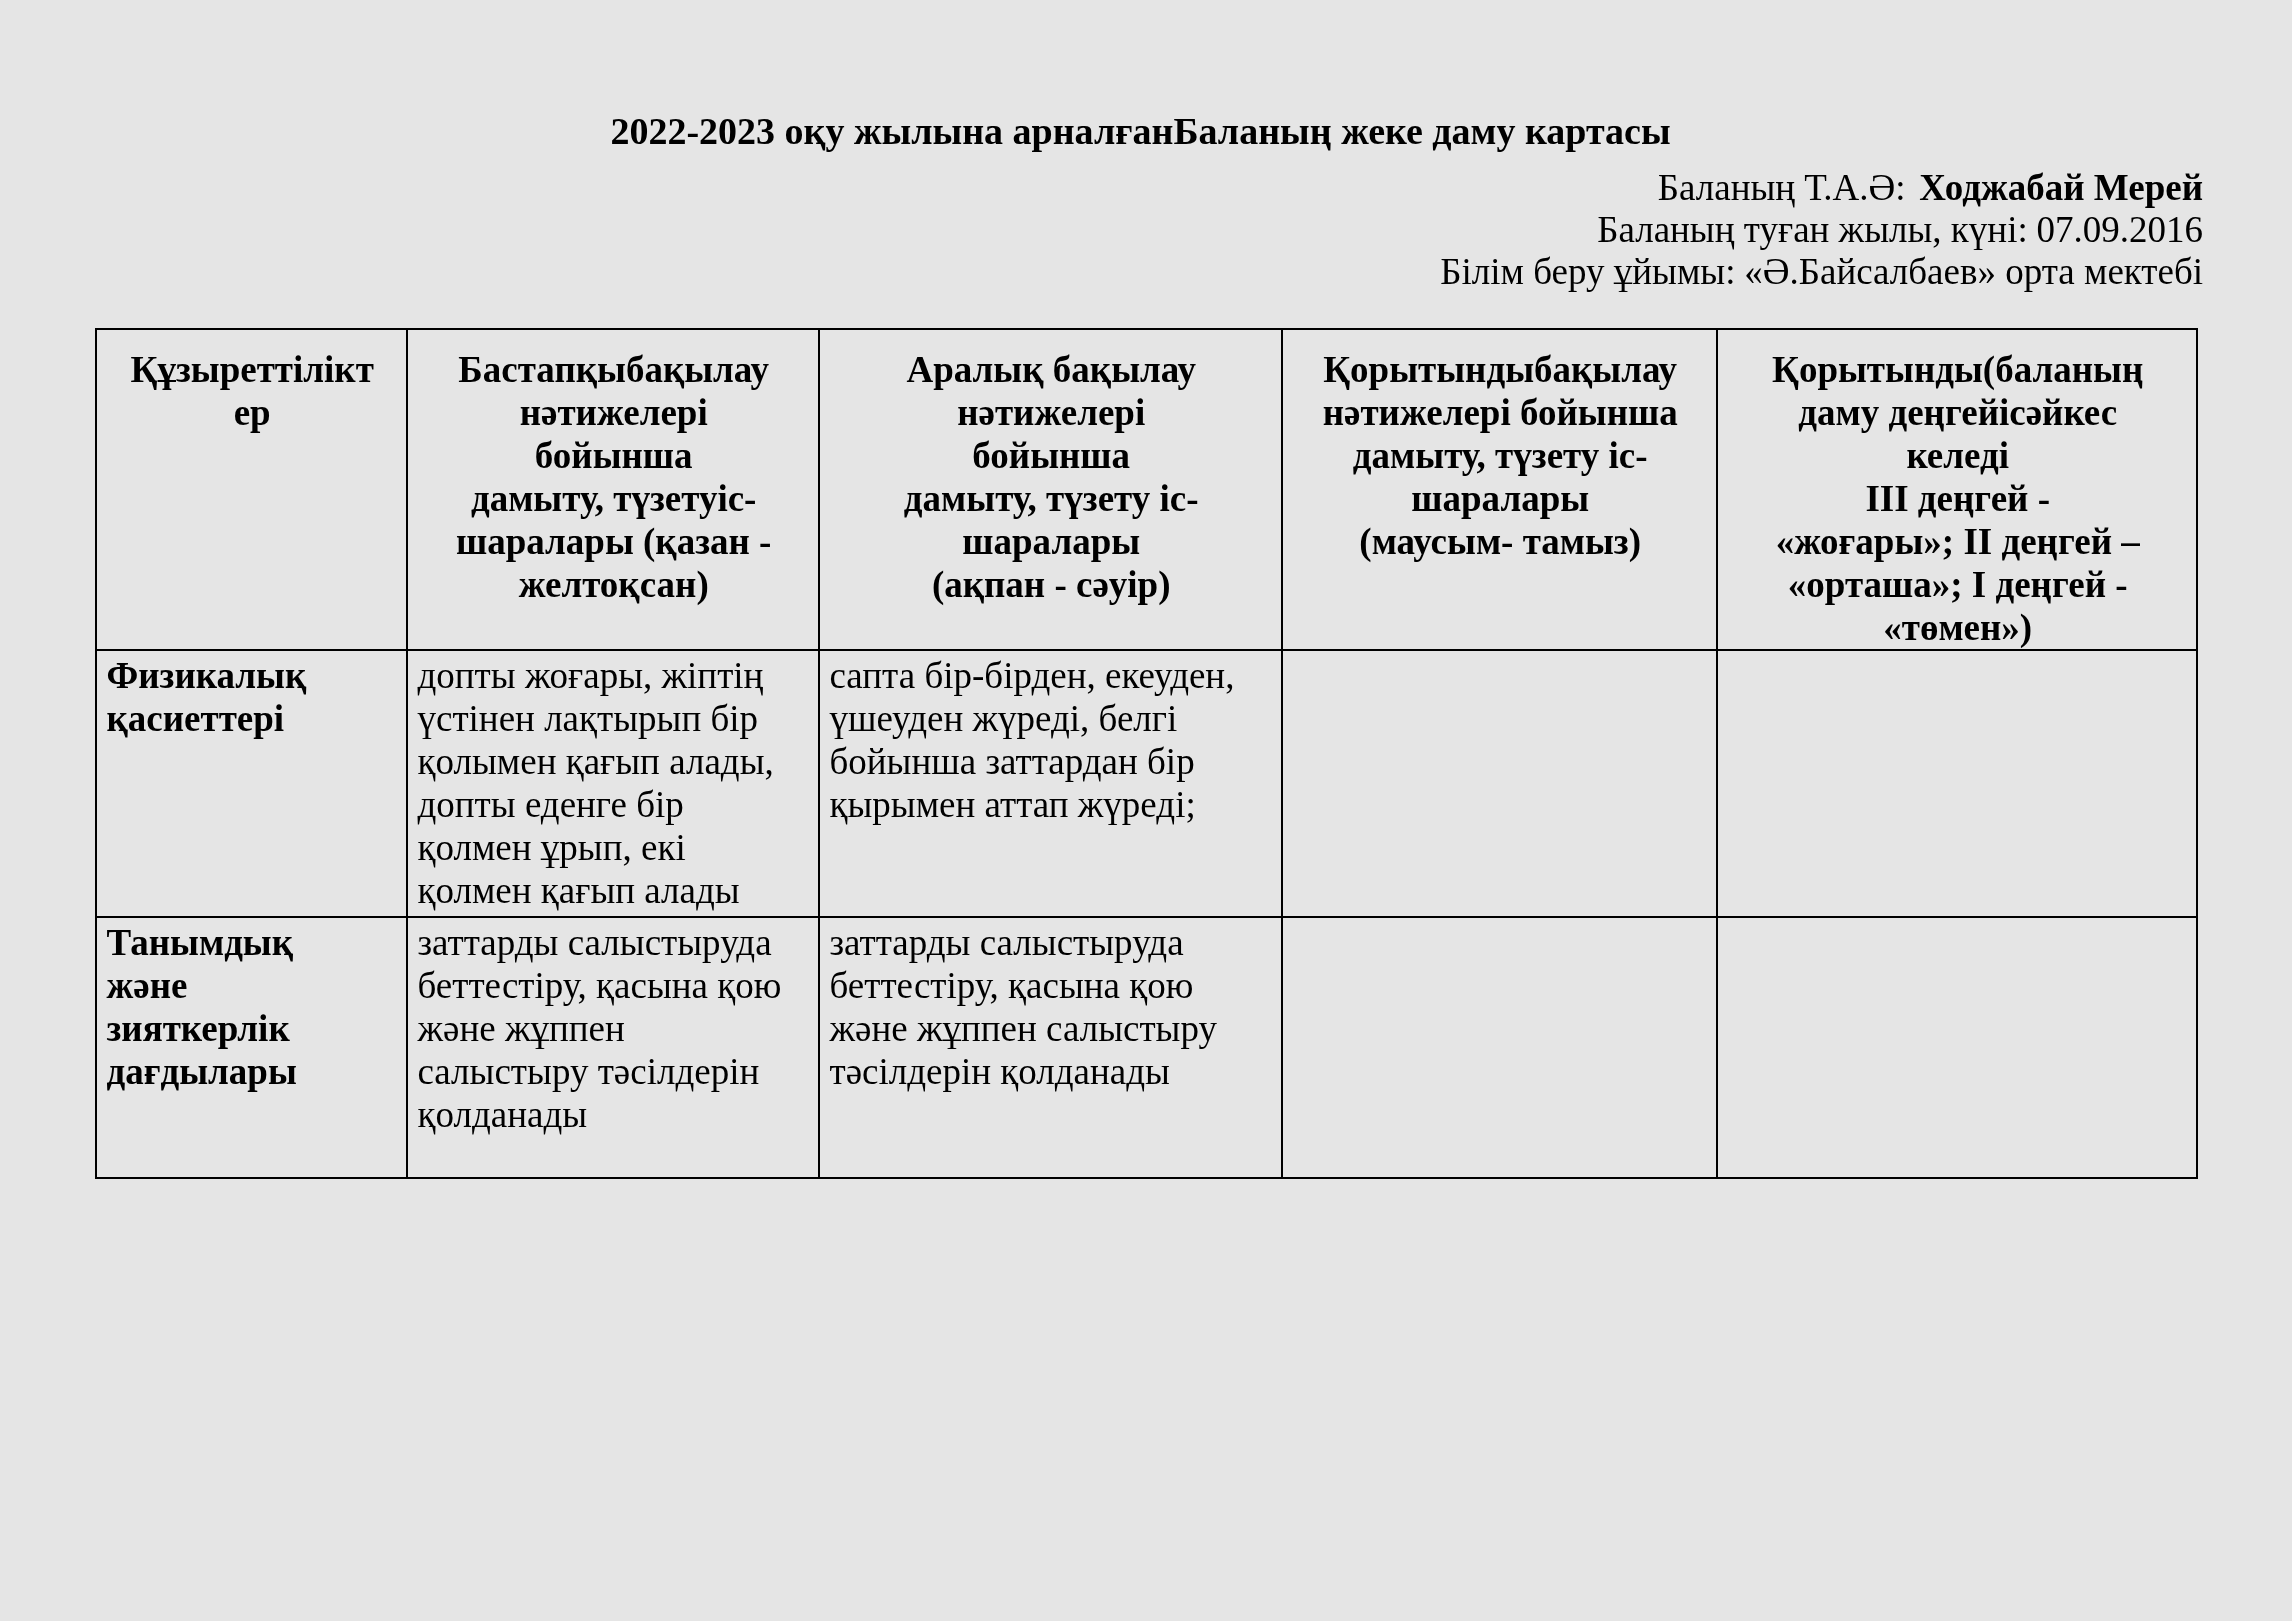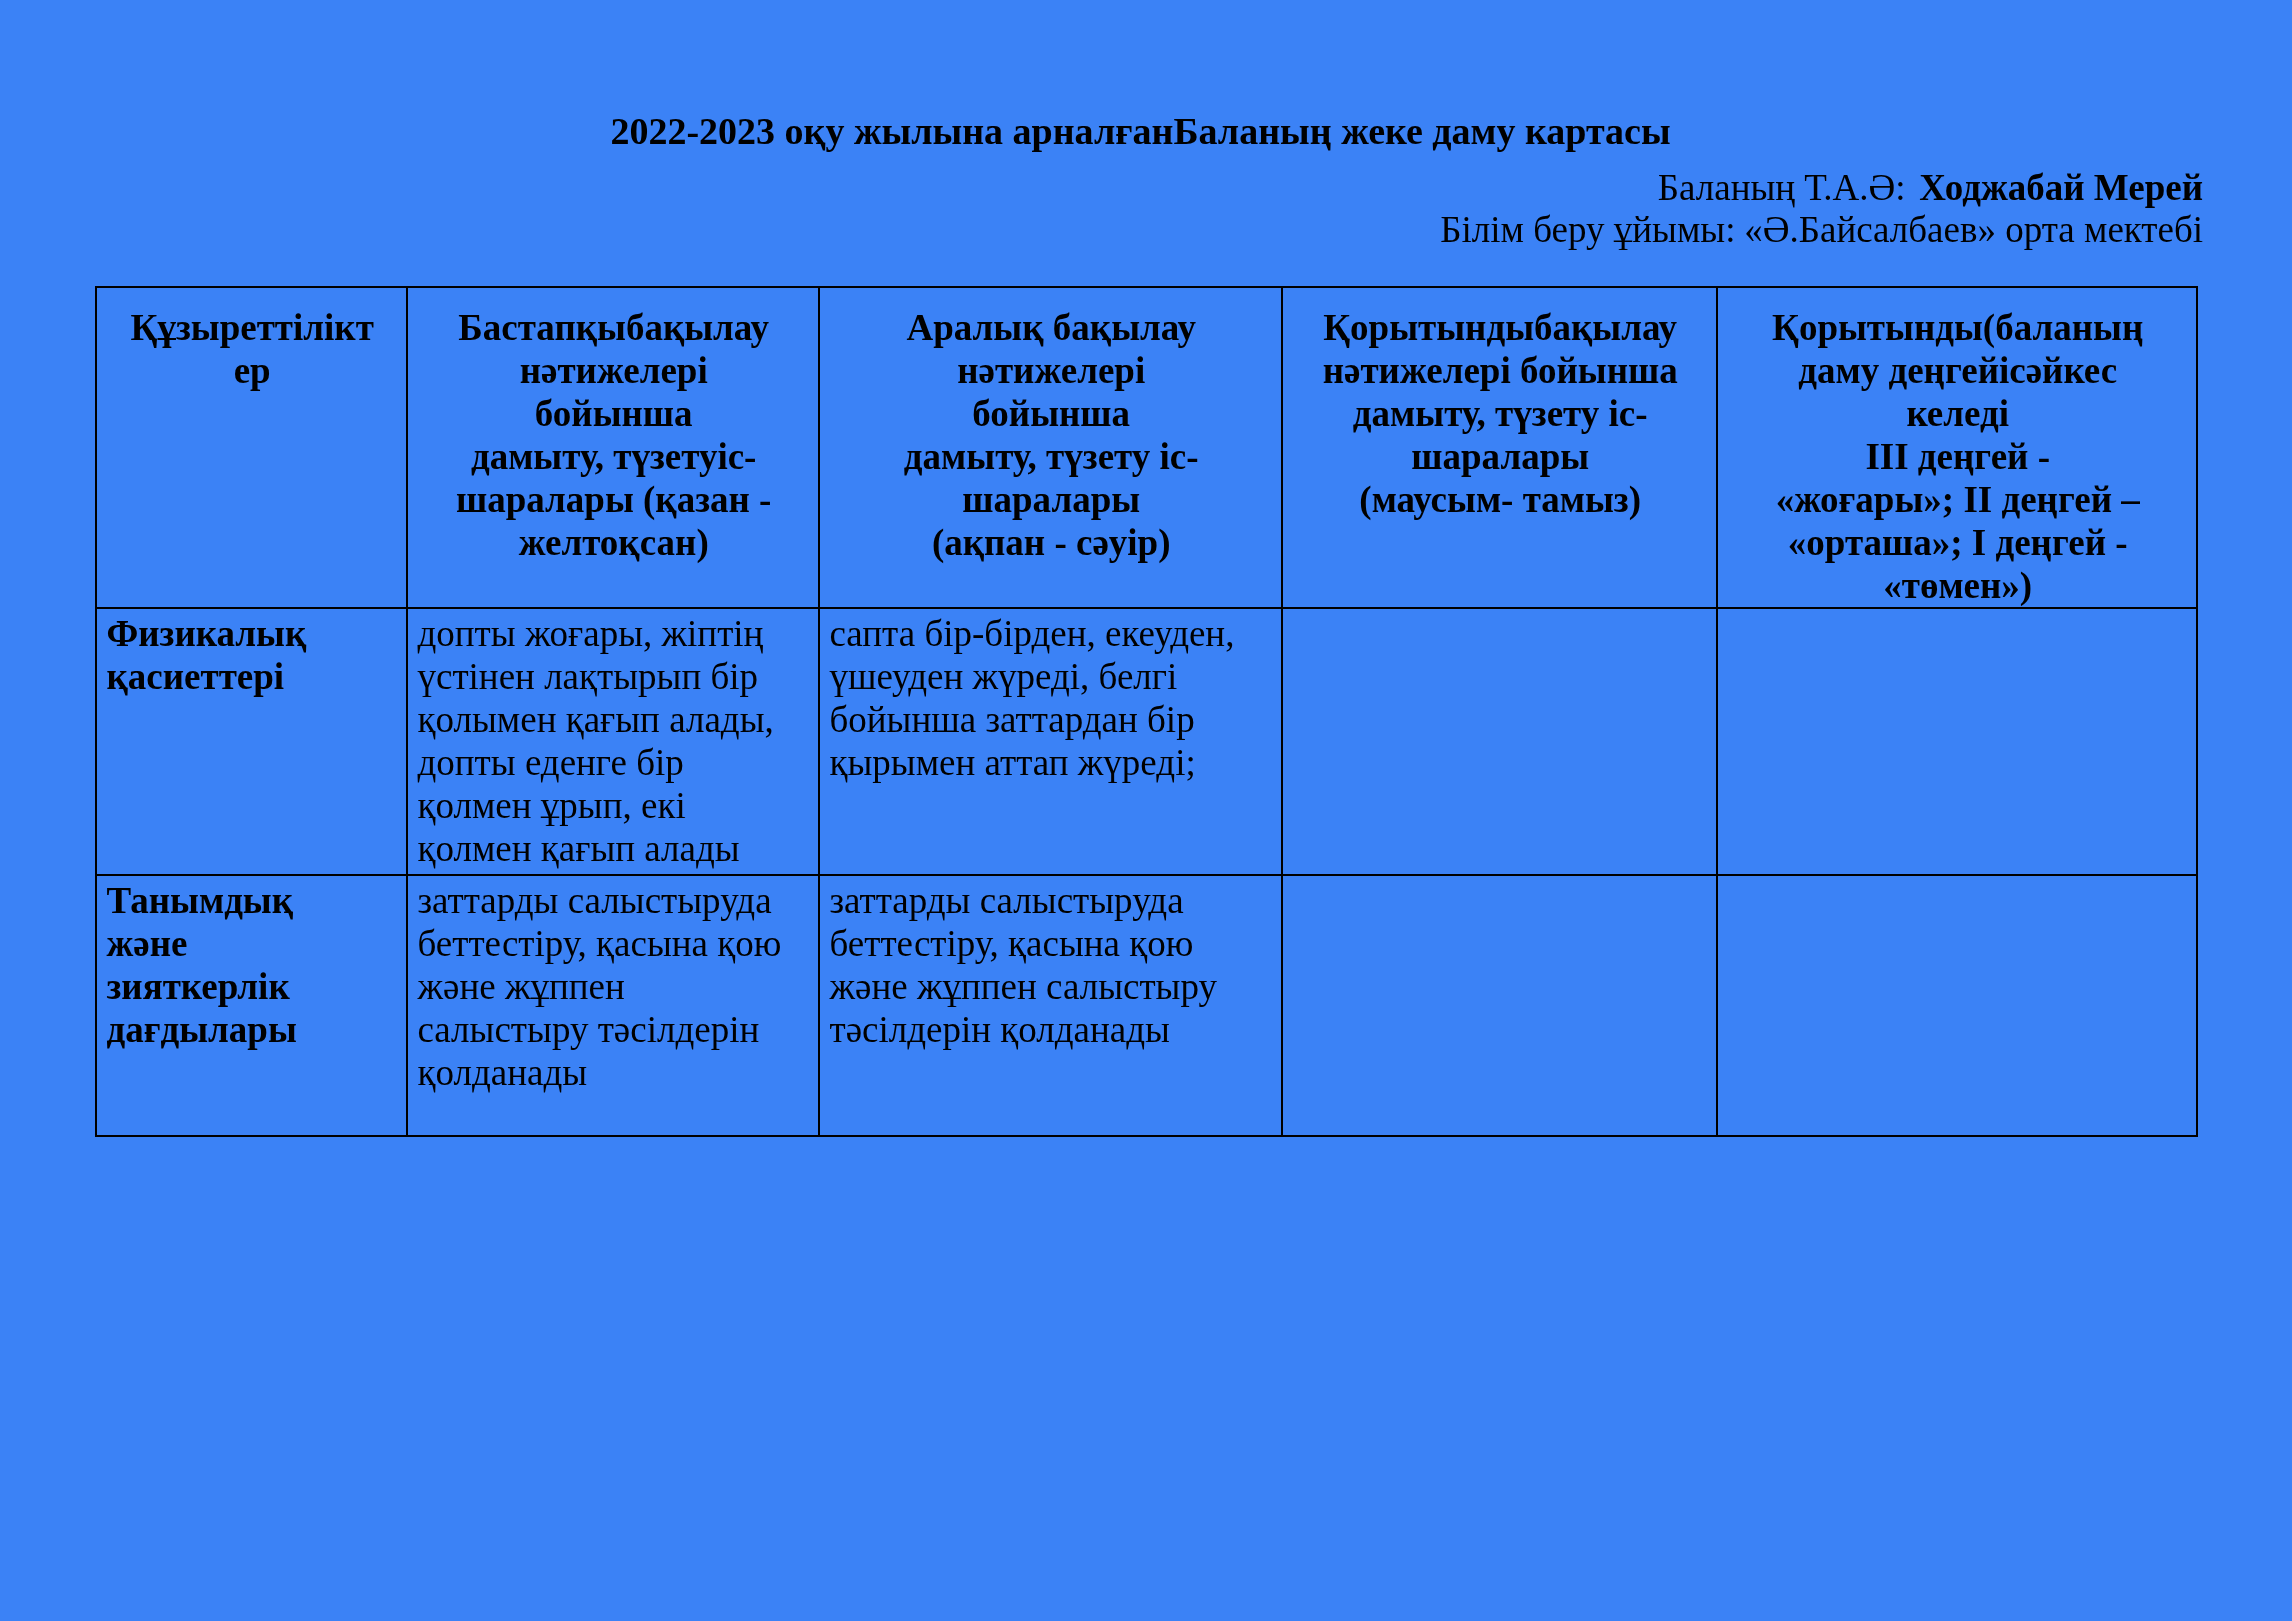--- a/index.html
+++ b/index.html
@@ -1,21 +1,21 @@
 <!DOCTYPE html>
 <html><head>
 <meta charset="utf-8">
 <style>
   * { box-sizing: border-box; }
   html, body { margin: 0; padding: 0; background: #ffffff; }
   .page {
     position: relative;
     width: 2293px;
     height: 1621px;
-    background: #3b82f6;
+    background: #e5e5e5;
     color: #000000;
     font-family: "Liberation Serif", "DejaVu Serif", serif;
     font-size: 37px;
     padding: 108px 90px 0 78px;
     overflow: hidden;
   }
   .doc-title {
     margin: 0 0 11.8px 0;
     font-size: 38px;
     font-weight: bold;
@@ -64,20 +64,21 @@
 </style>
 </head>
 <body>
 
 <div class="page">
 
   <h1 class="doc-title">2022-2023 оқу жылына арналғанБаланың жеке даму картасы</h1>
 
   <div class="info-block">
     <p class="info-line"><span class="label">Баланың Т.А.Ә:</span><span class="value value-bold">Ходжабай Мерей</span></p>
+    <p class="info-line"><span class="label">Баланың туған жылы, күні:</span><span class="value">07.09.2016</span></p>
     <p class="info-line"><span class="label">Білім беру ұйымы:</span><span class="value">«Ә.Байсалбаев» орта мектебі</span></p>
   </div>
 
   <table class="dev-table">
     <colgroup>
       <col style="width:311px">
       <col style="width:412px">
       <col style="width:463px">
       <col style="width:435px">
       <col style="width:480px">

